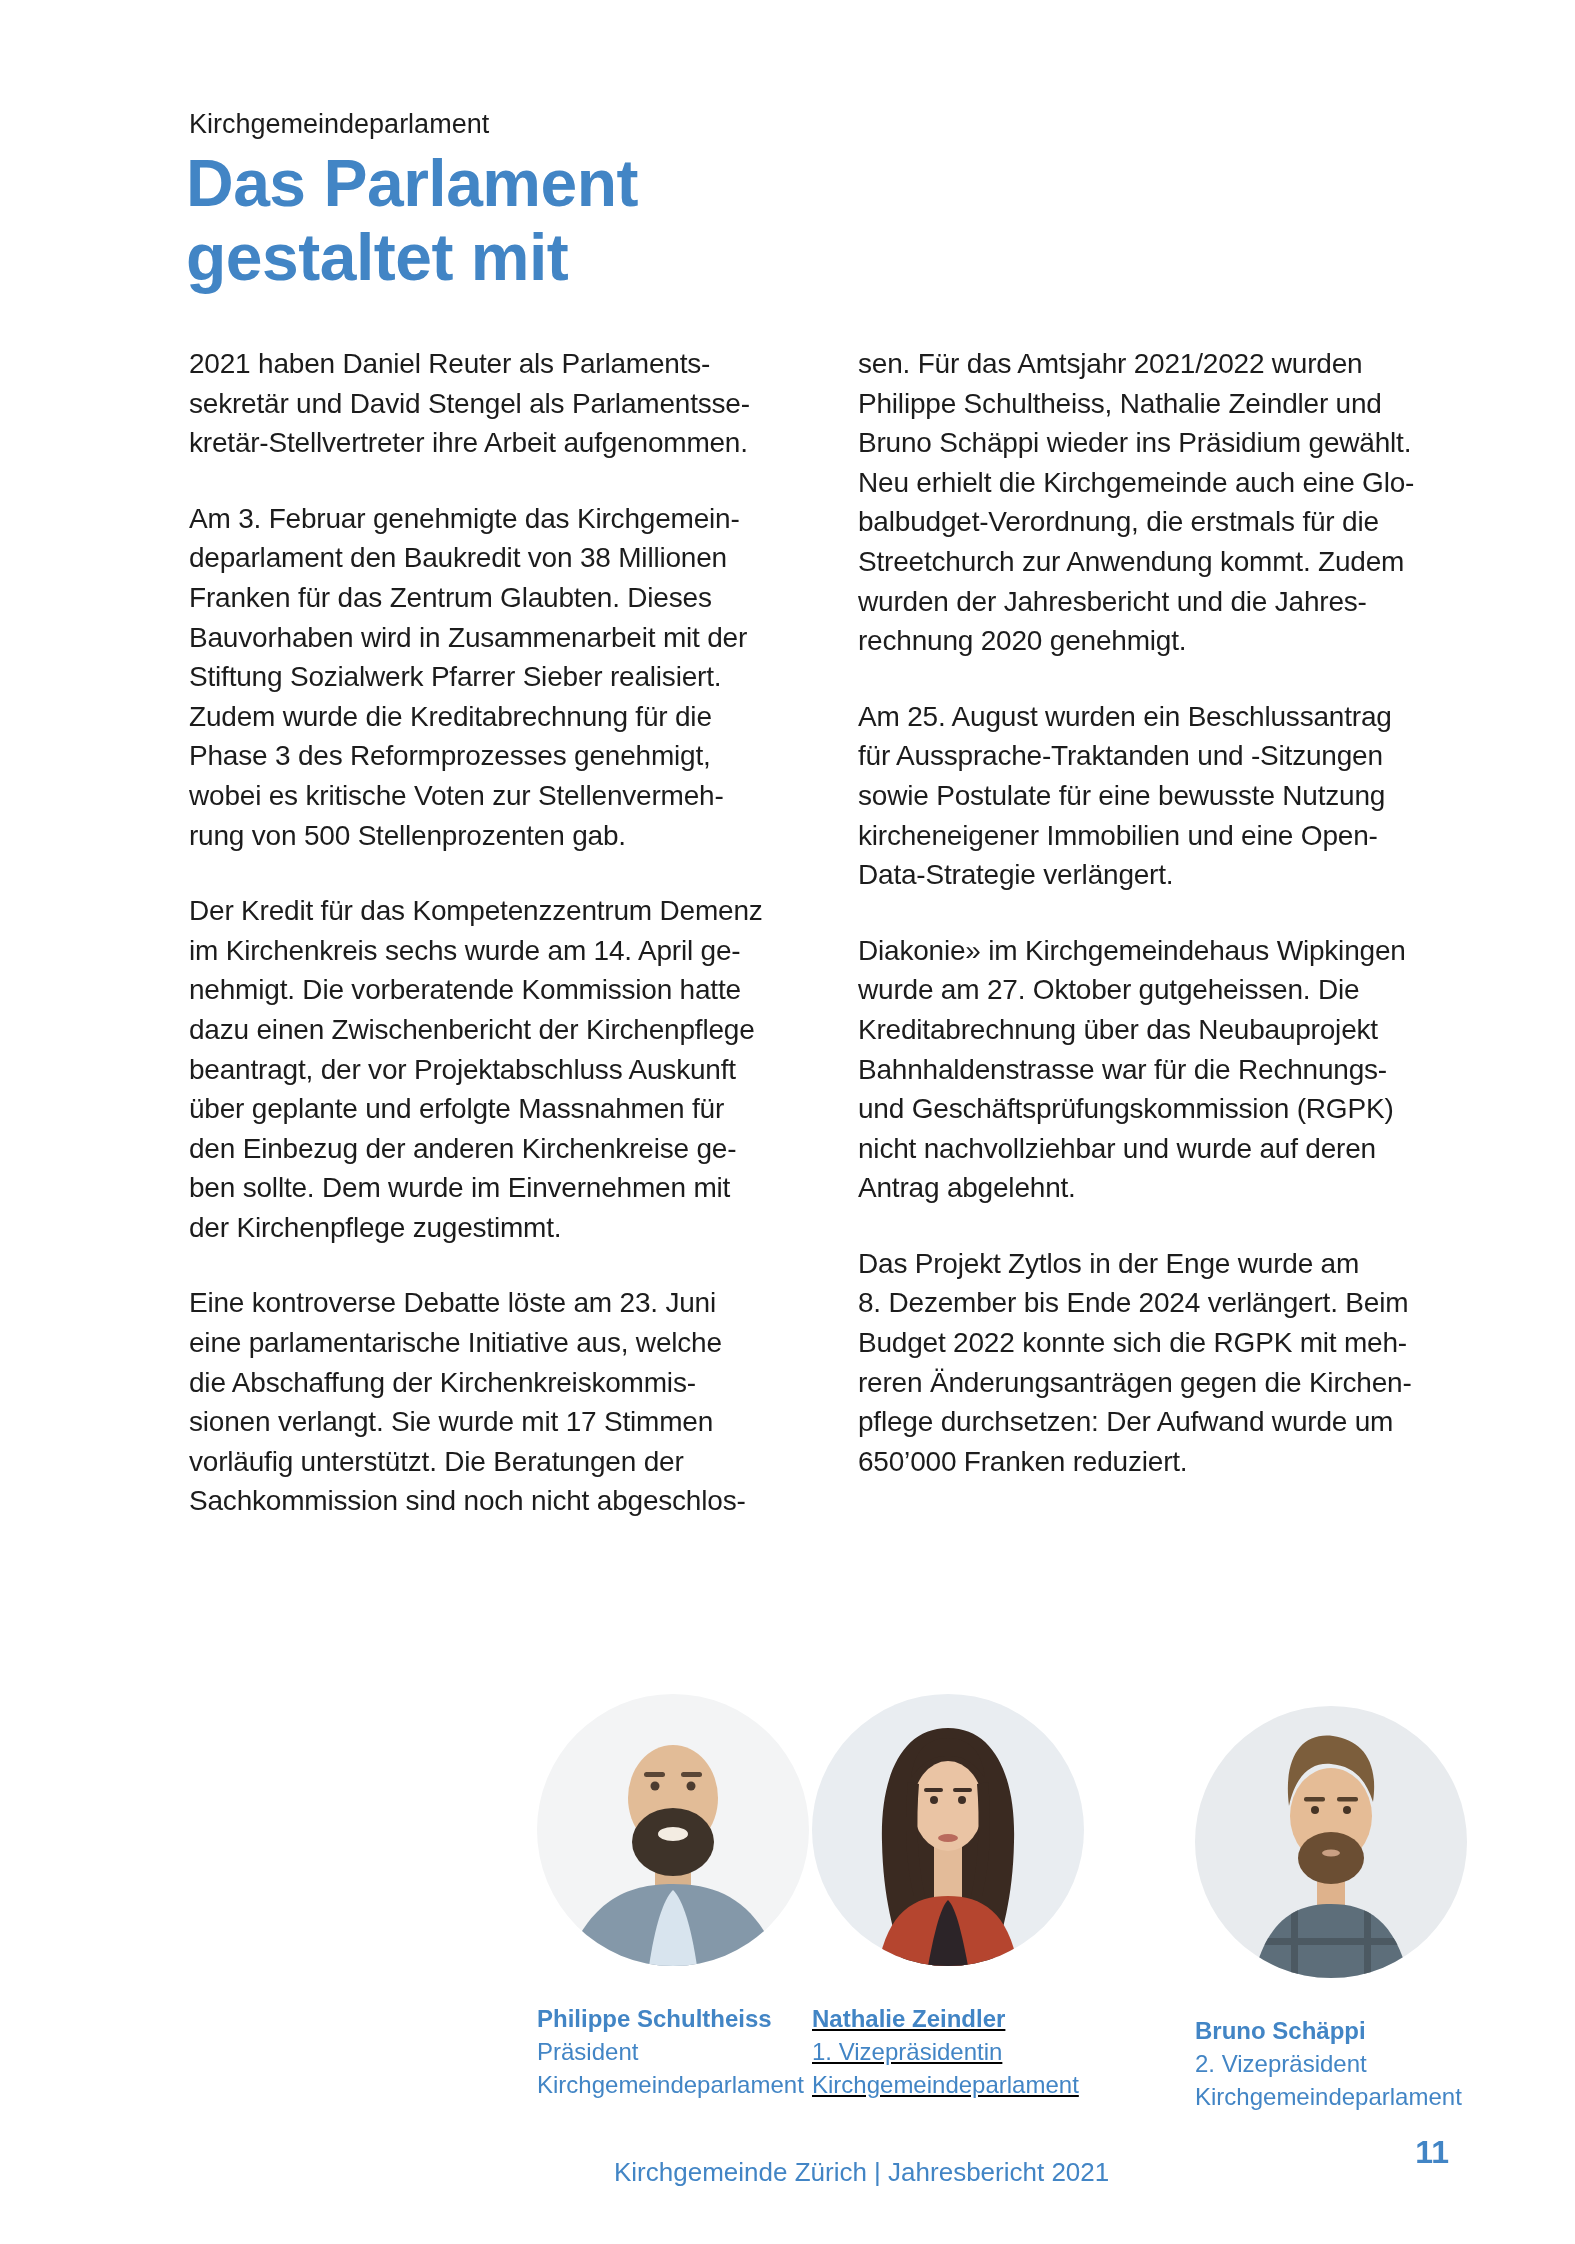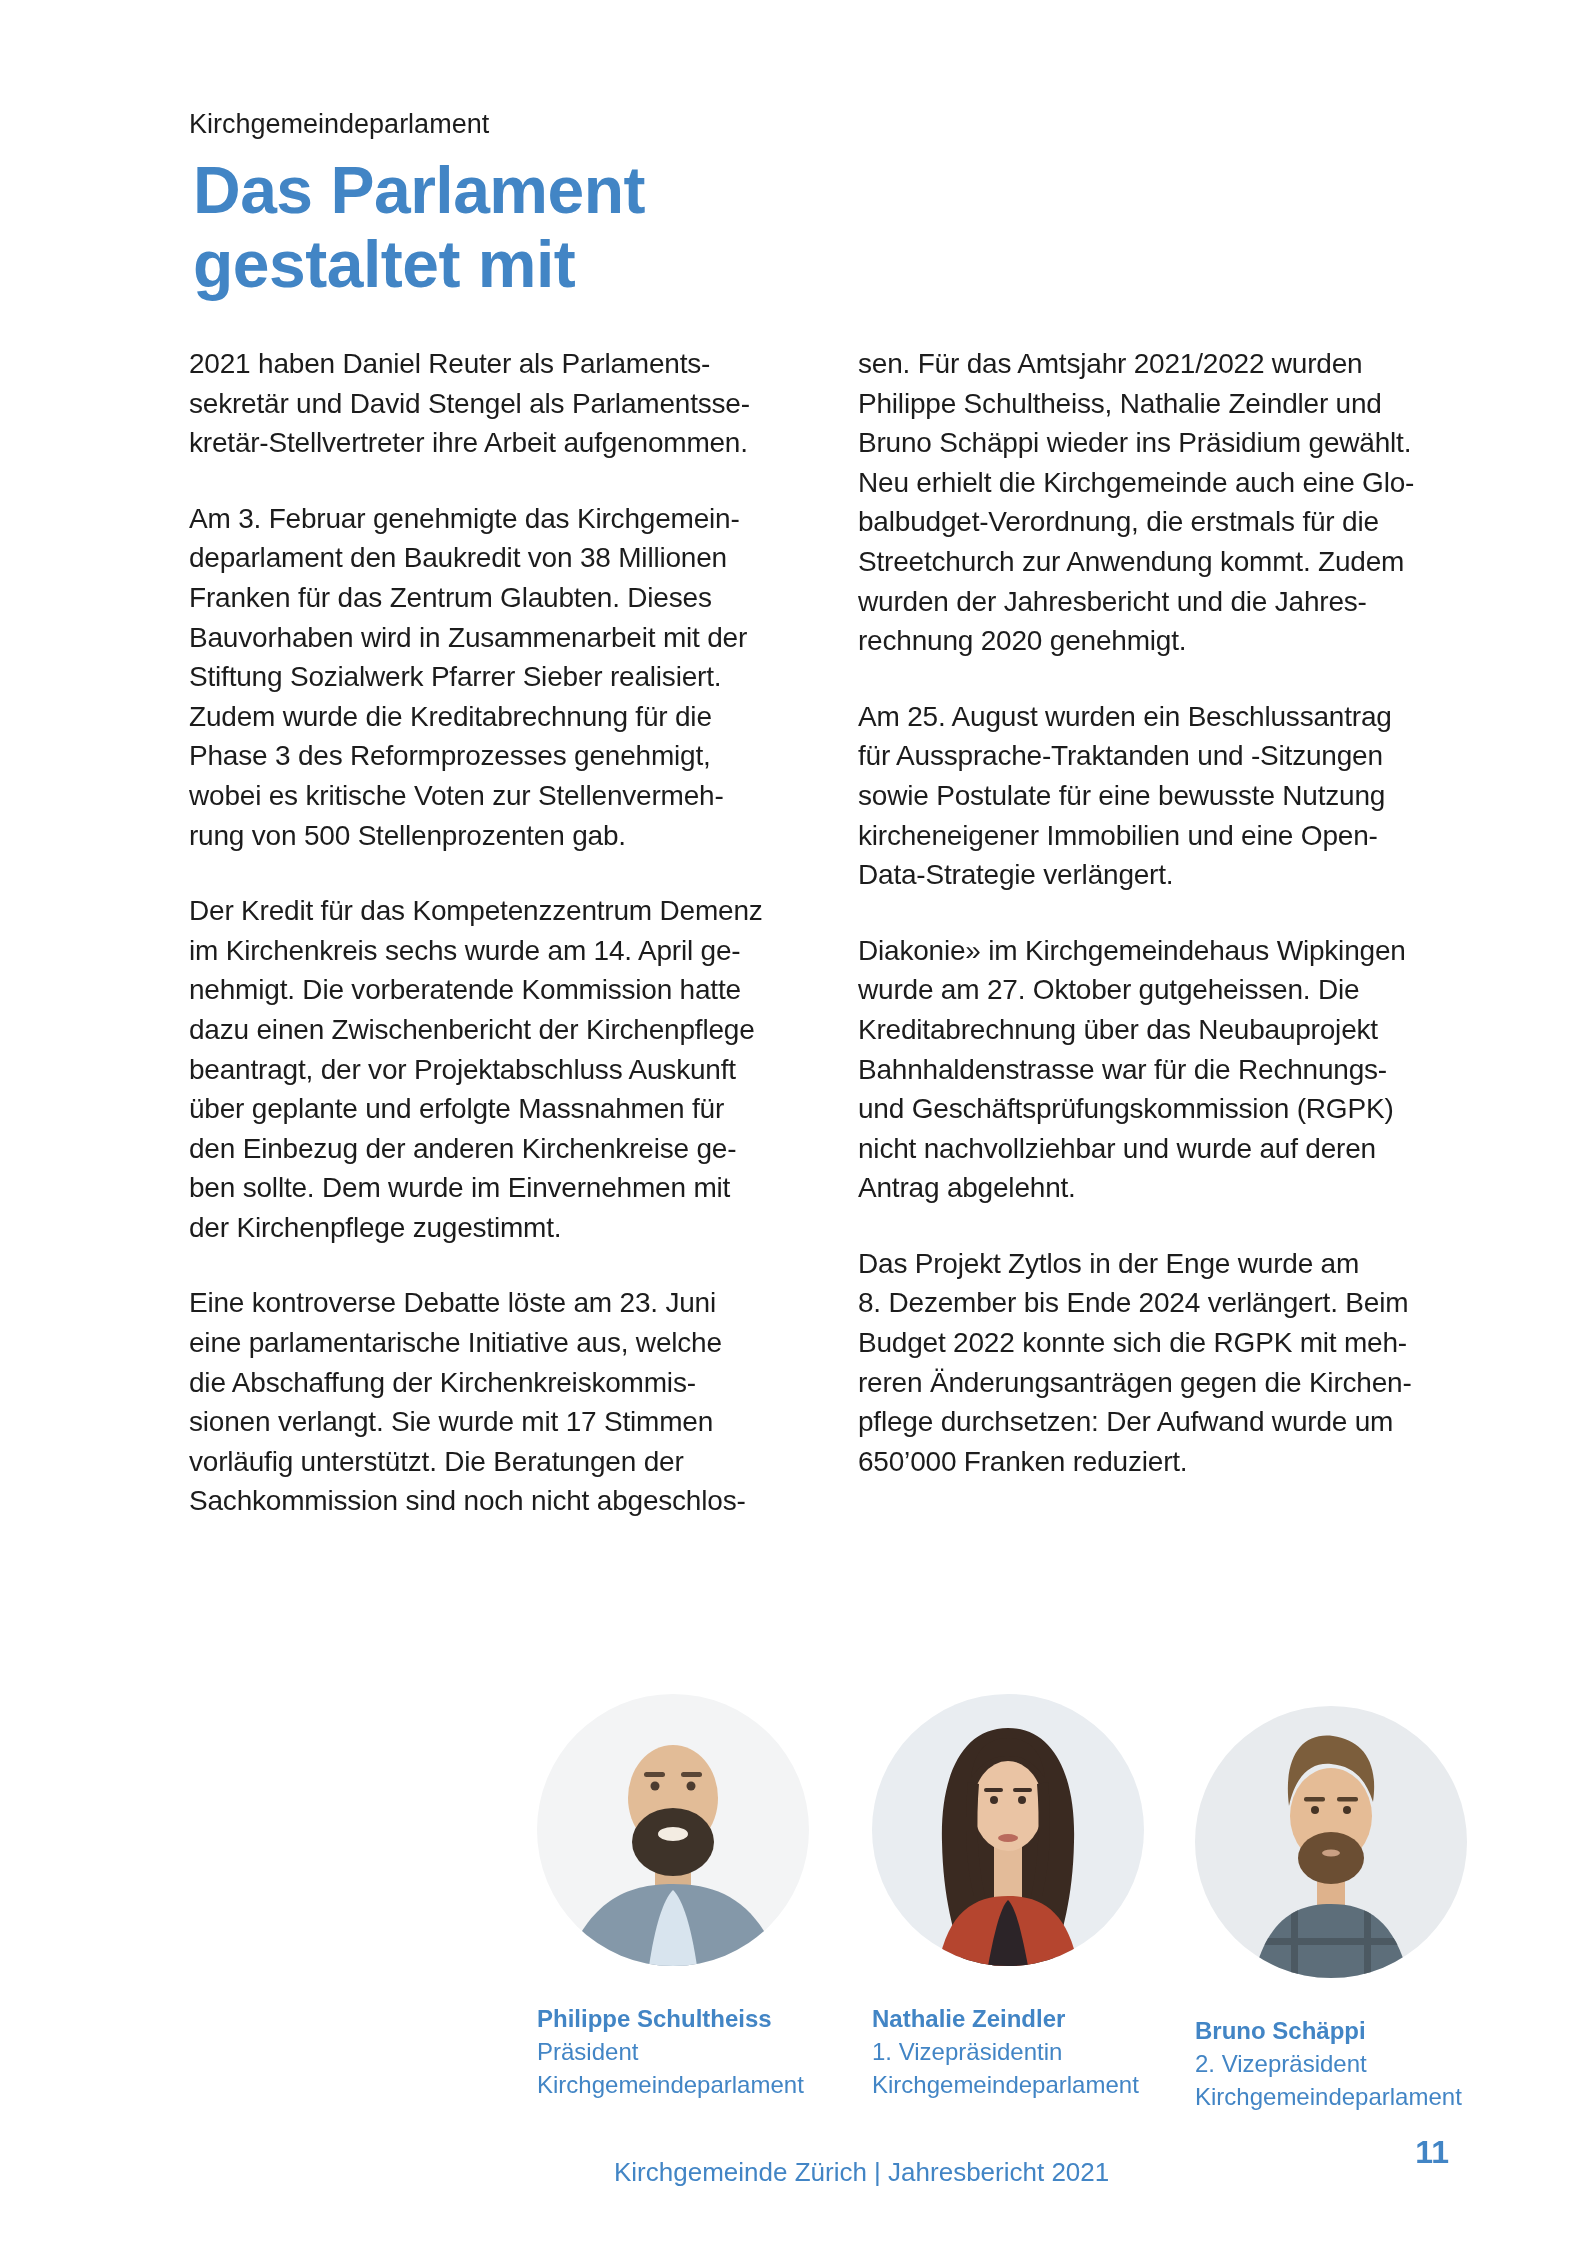--- a/index.html
+++ b/index.html
@@ -13,38 +13,38 @@
     background:#ffffff;
     font-family:"Liberation Sans",sans-serif;
     overflow:hidden;
   }
   .eyebrow{
     position:absolute;left:189px;top:108px;
     font-size:27px;line-height:32px;
     color:var(--body-text);
   }
   .title{
-    position:absolute;left:186px;top:146px;margin:7px;
+    position:absolute;left:186px;top:146px;margin:0;
     font-size:66px;line-height:74px;font-weight:700;
     letter-spacing:-0.5px;
     color:var(--accent);
   }
   .columns{
     position:absolute;left:189px;top:344px;width:1266px;
     display:flex;gap:48px;
     font-size:28px;line-height:39.6px;letter-spacing:-0.2px;
     color:var(--body-text);
   }
   .col-left{width:621px;flex:none;}
   .col-right{width:597px;flex:none;}
   .para{margin:0 0 36px 0;}
   .line{display:block;white-space:nowrap;}
   .person{position:absolute;top:1694px;width:300px;}
   .person-1{left:537px;}
-  .person-2{left:872px;}
+  .person-2{left:812px;text-decoration:underline;}
   .person-3{left:1183px;}
   .avatar{
     width:272px;height:272px;border-radius:50%;
     overflow:hidden;display:block;
   }
   .avatar svg{display:block;}
   .caption{margin-top:36px;font-size:24px;line-height:33px;color:var(--accent);}
   .caption .name{font-weight:700;display:block;}
   .caption .role,.caption .org{display:block;}
   .footer-text{

